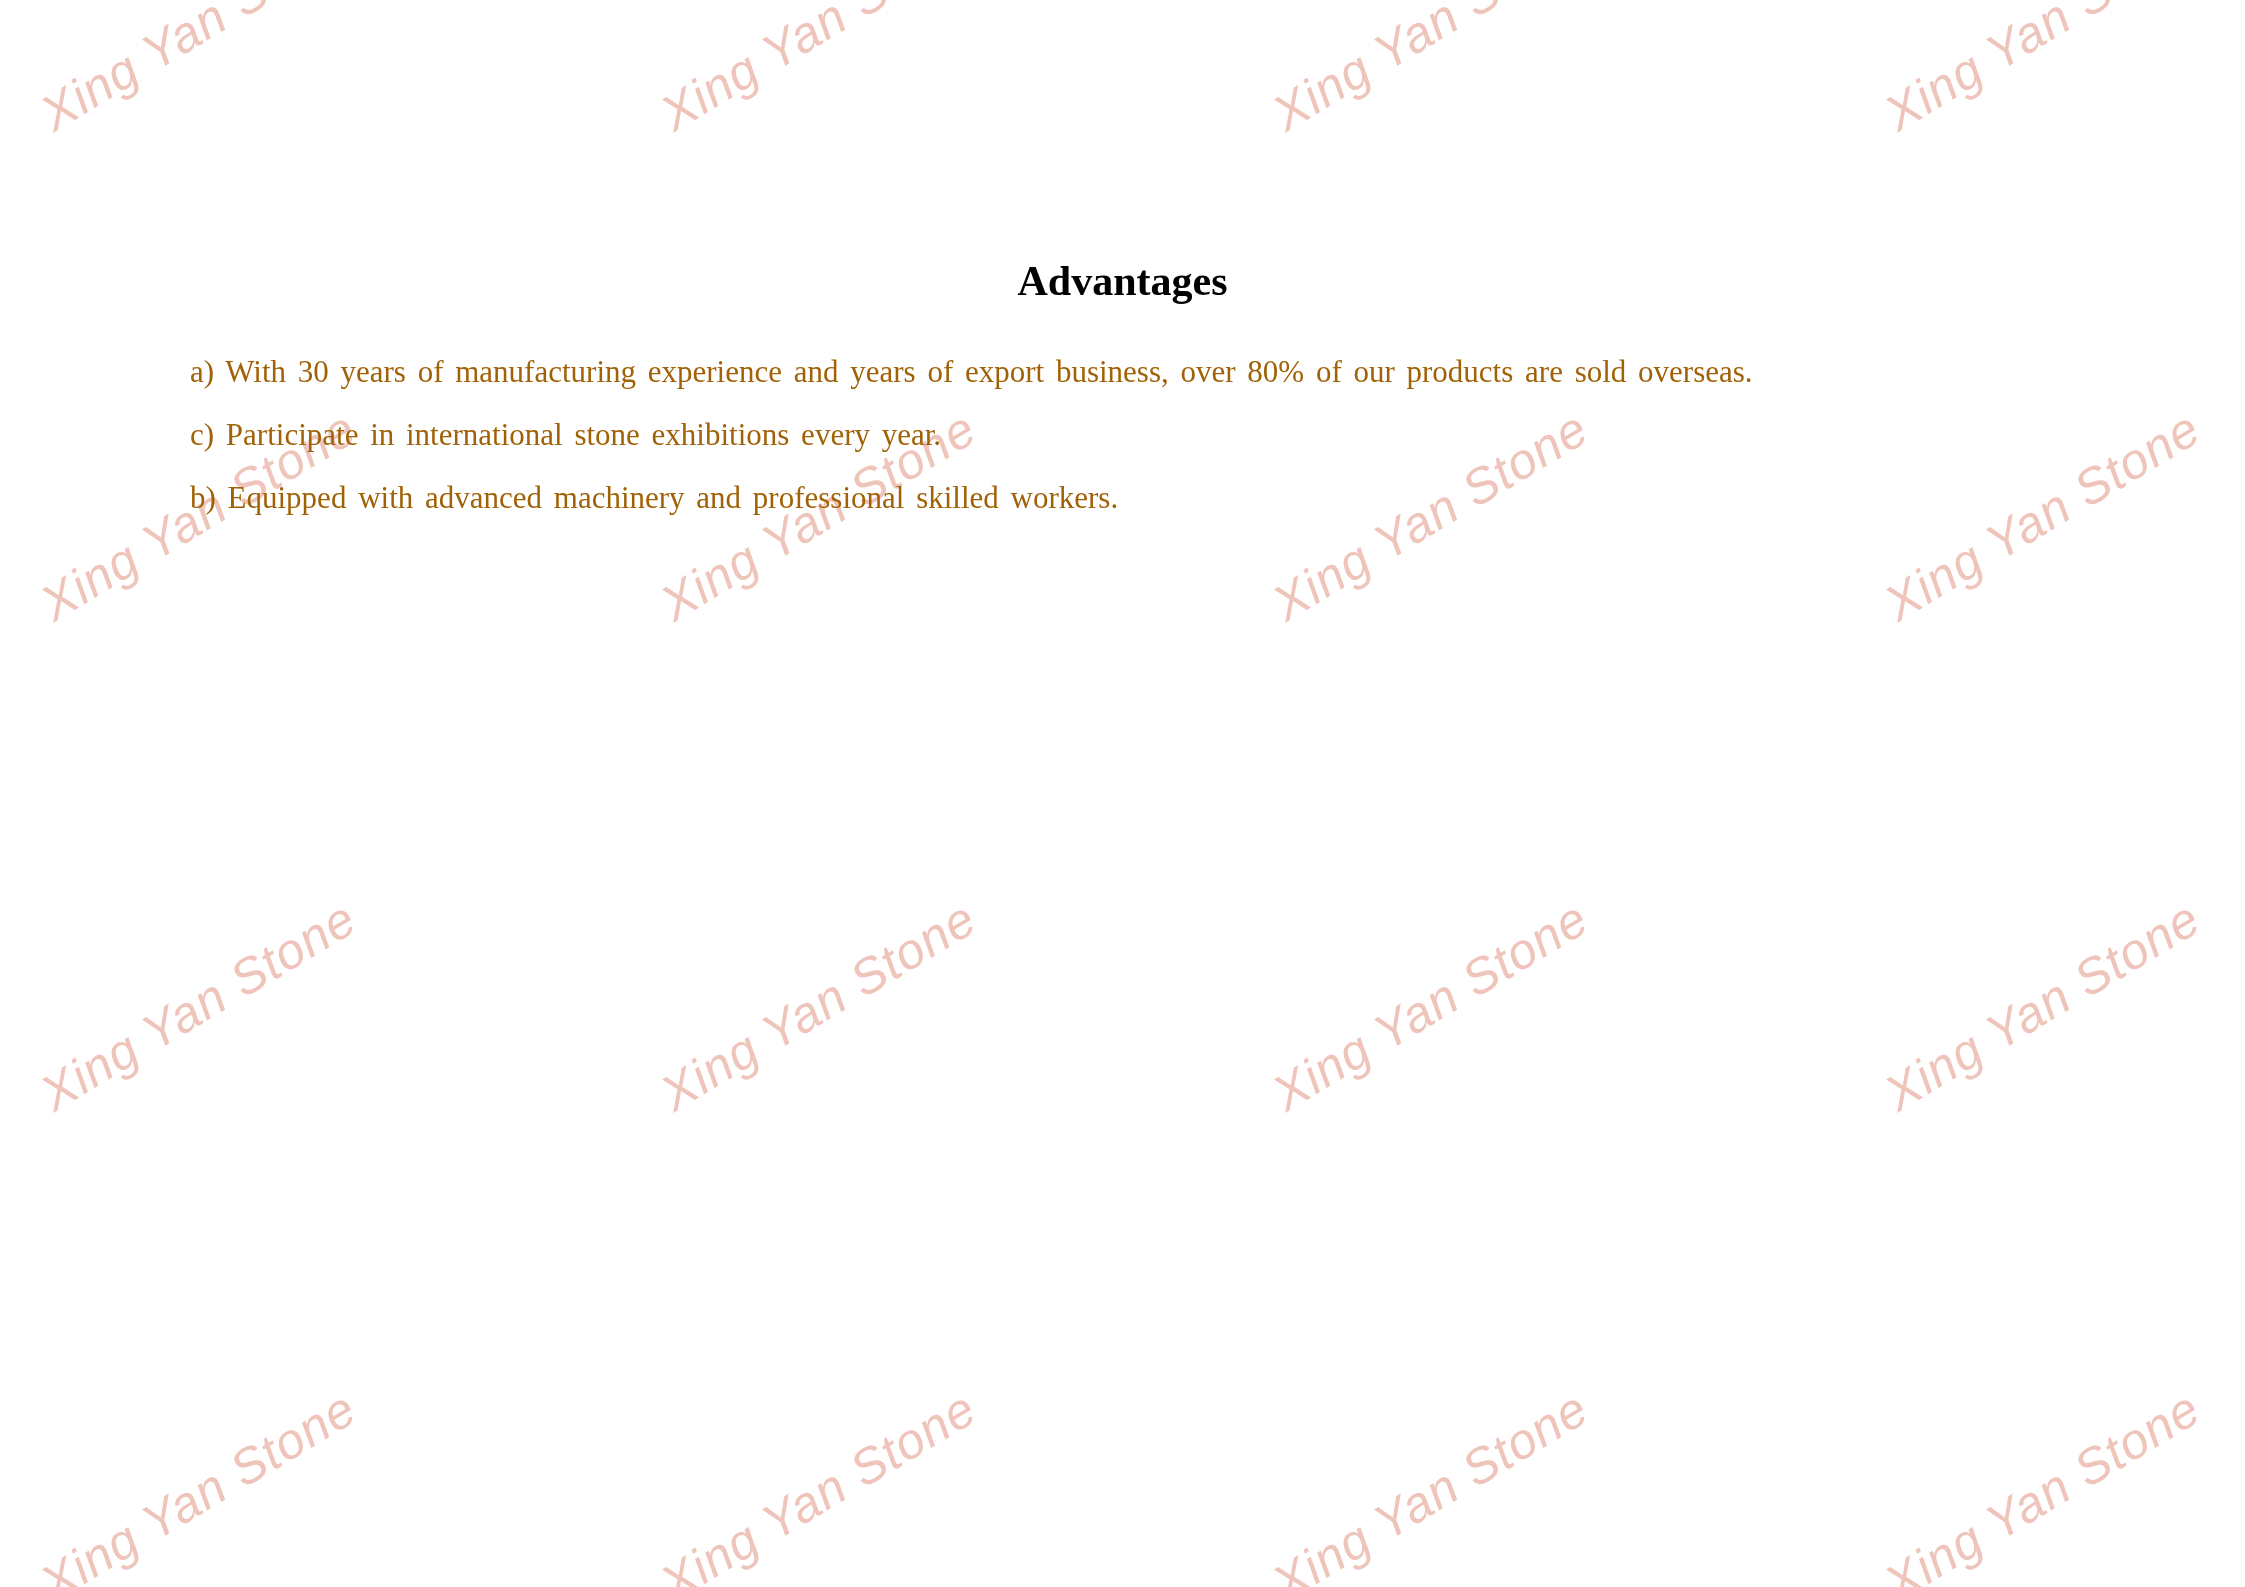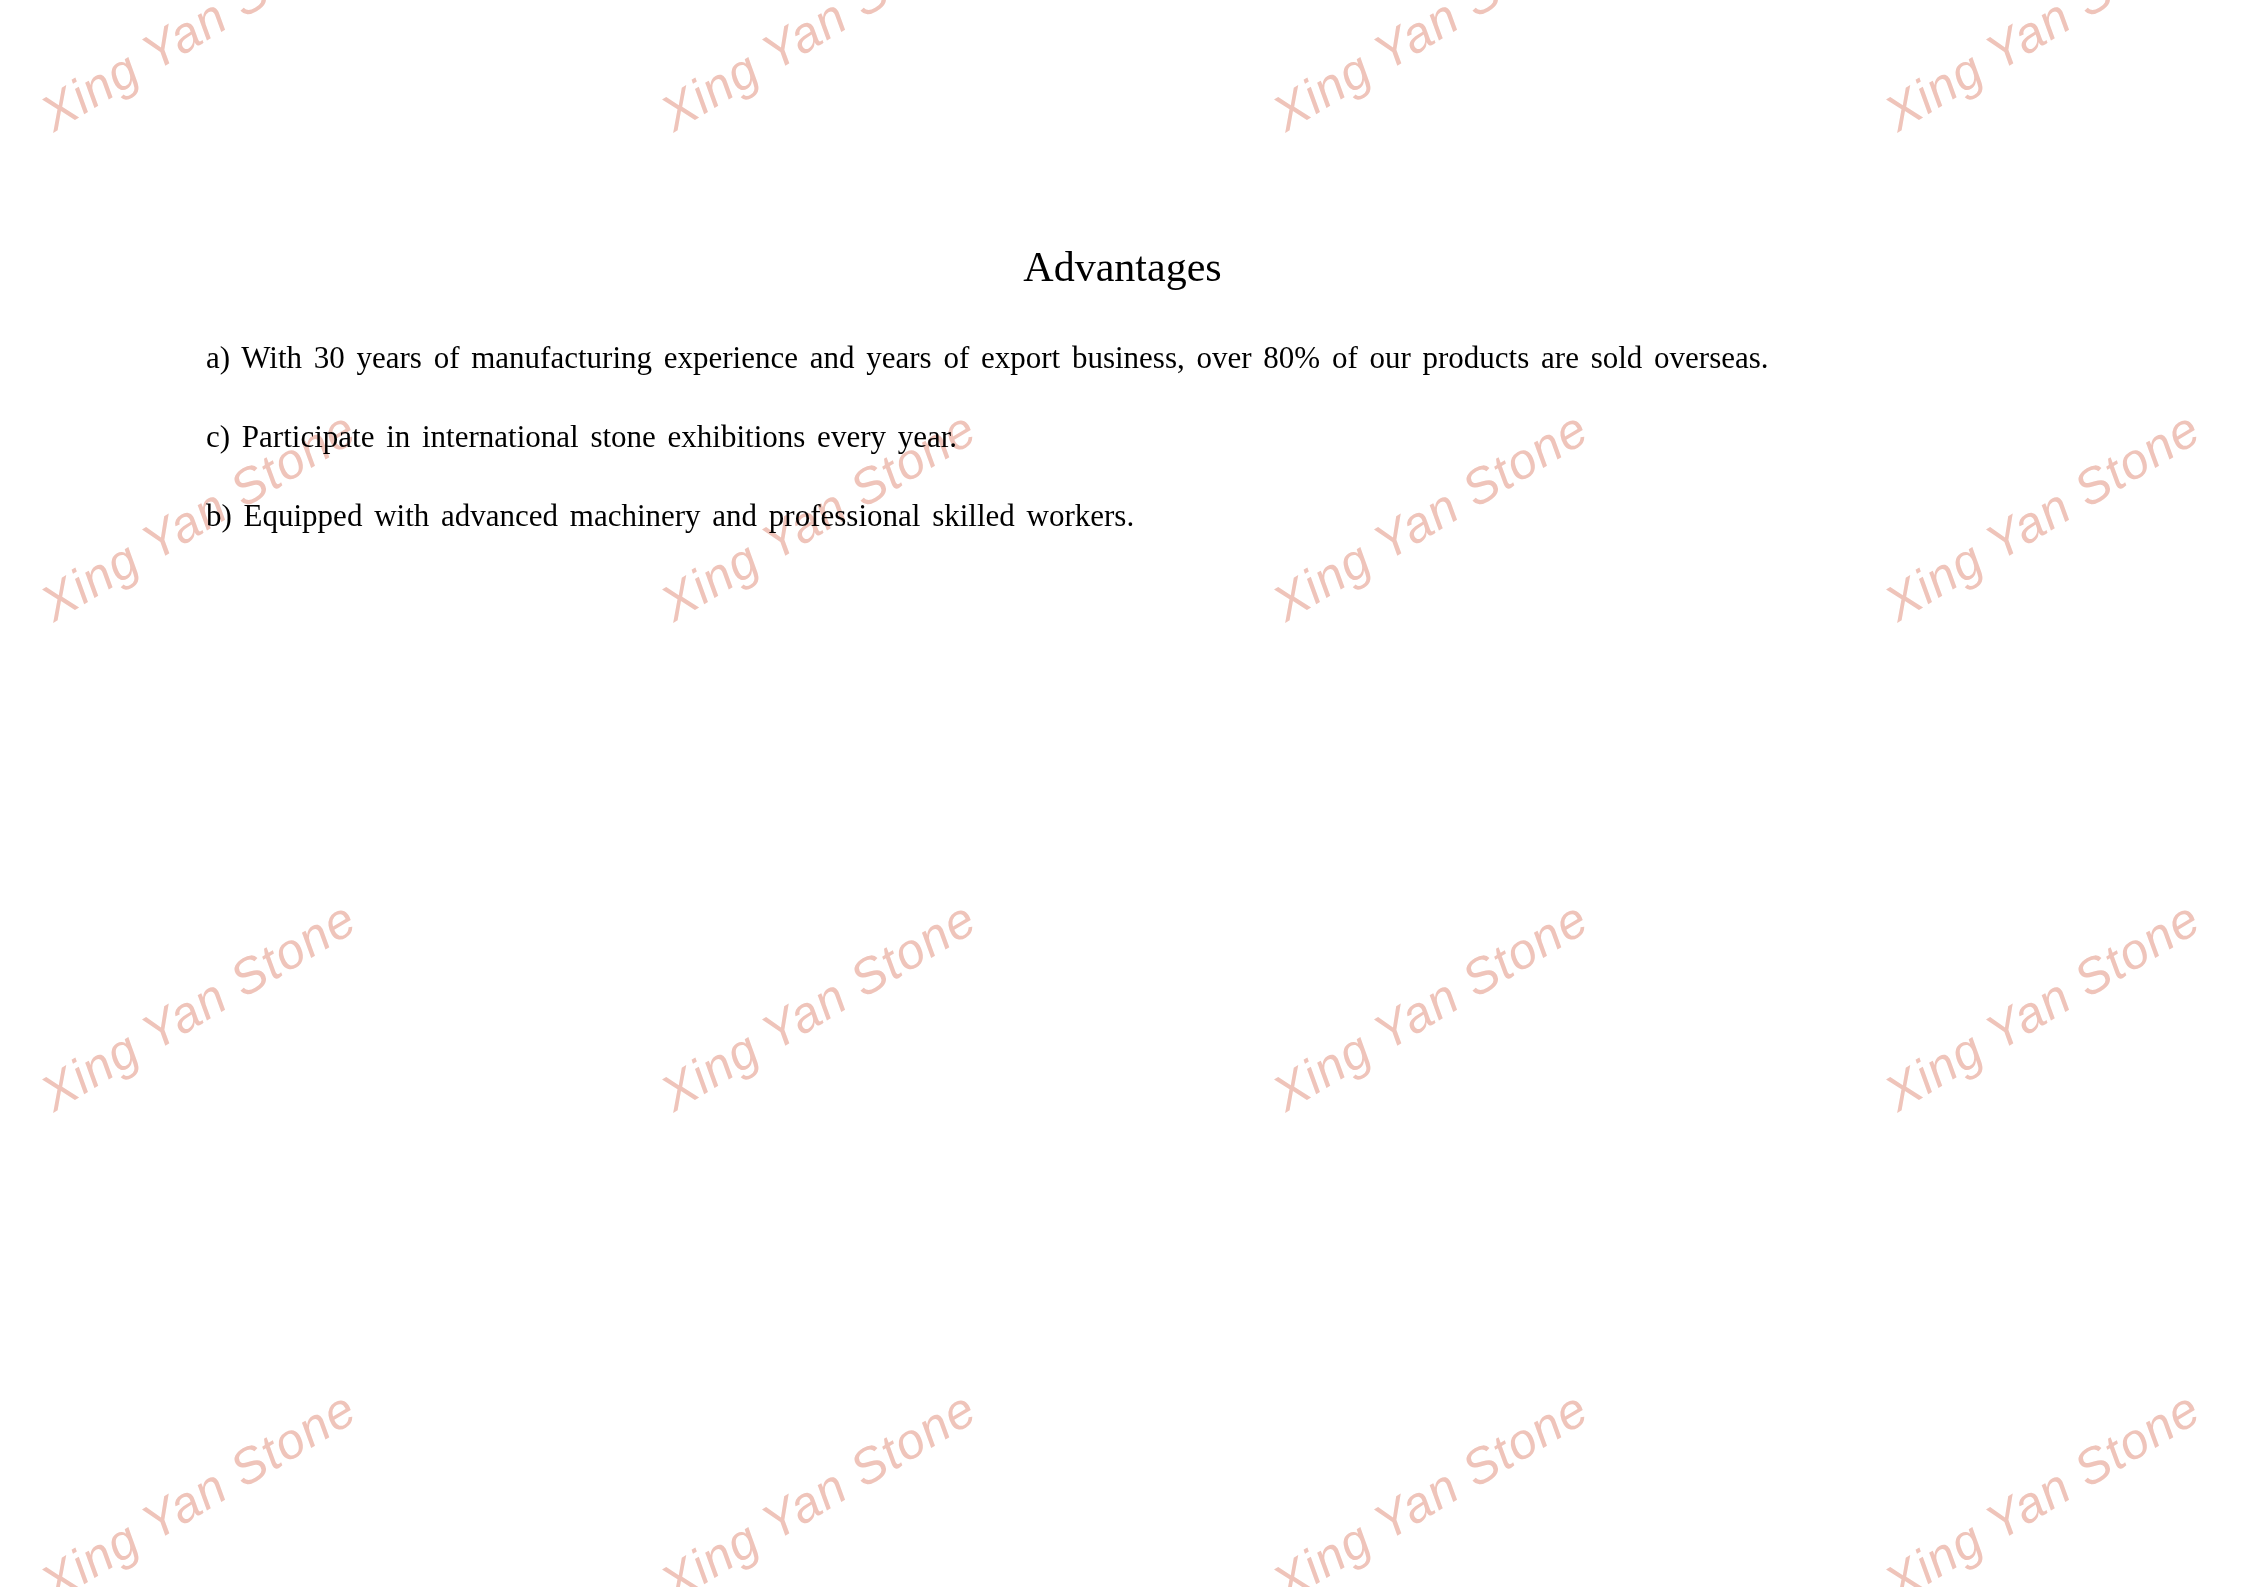--- a/index.html
+++ b/index.html
@@ -35,39 +35,39 @@
   }
   
   .content {
     position: absolute;
     top: 240px;
     left: 190px;
     right: 190px;
     color: #000000;
   }
   h1.doc-title {
-    margin: 2px;
+    margin: 16px;
     text-align: center;
     font-family: "Liberation Serif", serif;
-    font-weight: normal;
+    font-weight: bold;
     font-size: 42px;
     line-height: 50px;
     color: #000000;
   }
   .advantages-list {
     margin-top: 34px;
   }
   .advantages-list p {
-    margin: 16px;
+    margin: 0;
     font-family: "Liberation Serif", serif;
     font-size: 31px;
     line-height: 63px;
     word-spacing: 4px;
     white-space: nowrap;
-    color: #000000;
+    color: #a16207;
   }
 </style>
 </head>
 <body>
 
 <div class="page">
 
   <div class="watermark-layer" id="watermark-layer">
       <span class="watermark" style="left: 20px; top: -1px; color: rgb(239, 196, 186);">Xing Yan Stone</span>
       <span class="watermark" style="left: 640px; top: -1px; color: rgb(239, 196, 186);">Xing Yan Stone</span>

